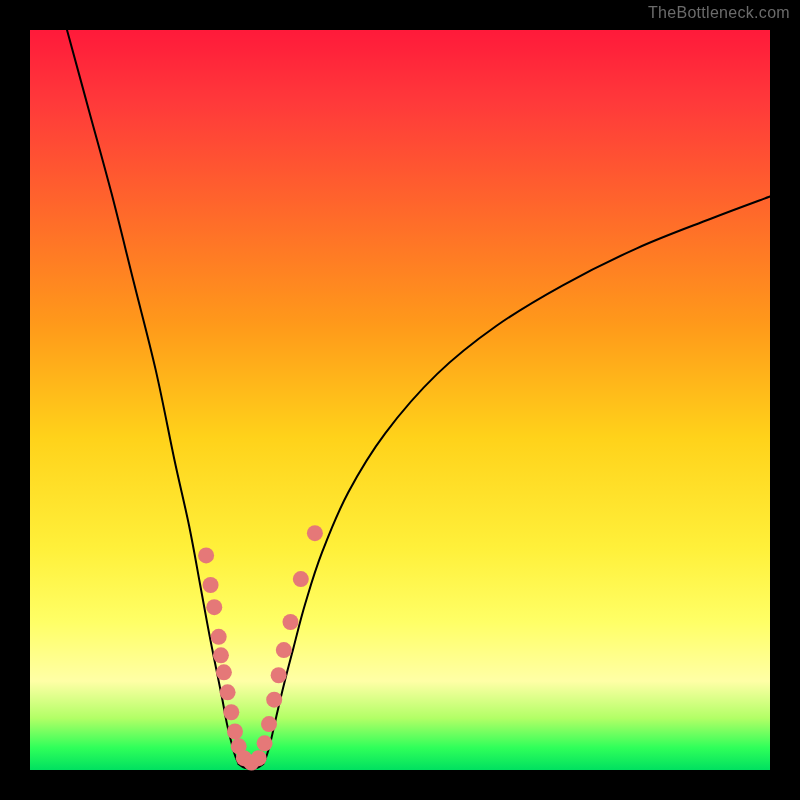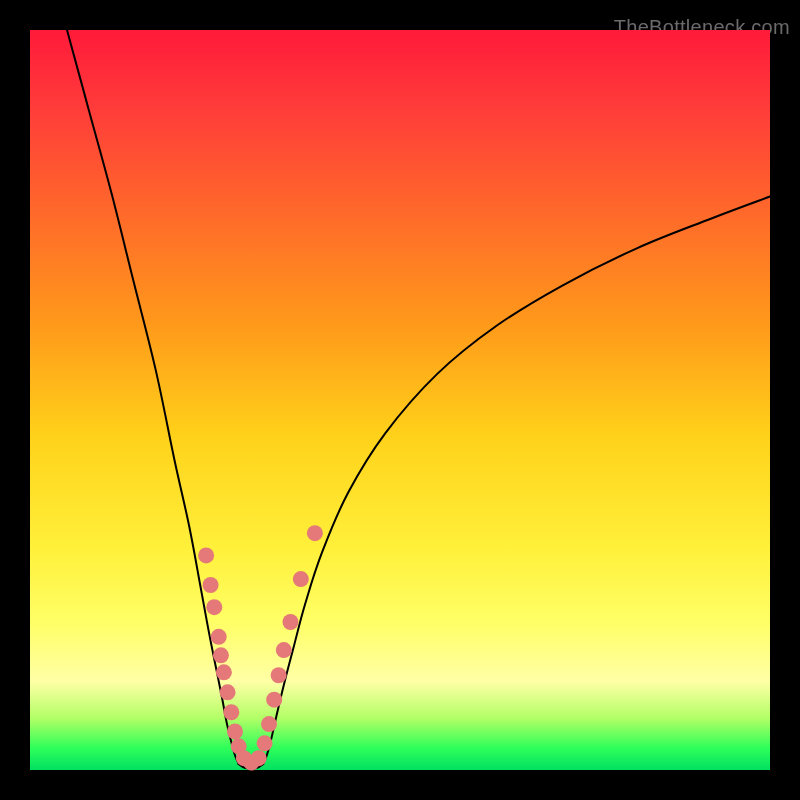--- a/index.html
+++ b/index.html
@@ -34,24 +34,24 @@
       #fff03a 70%,
       #ffff66 80%,
       #ffffa6 88%,
       #b2ff66 93%,
       #2fff5a 97%,
       #00e060 100%
     );
   }
   .watermark {
     position: absolute;
-    top: 16px;
+    top: 4px;
     right: 10px;
     color: #6b6b6b;
-    font-size: 20px;
+    font-size: 16px;
     font-weight: 500;
     letter-spacing: 0.3px;
     user-select: none;
   }
   svg.curve {
     position: absolute;
     left: 0;
     top: 0;
     width: 740px;
     height: 740px;

